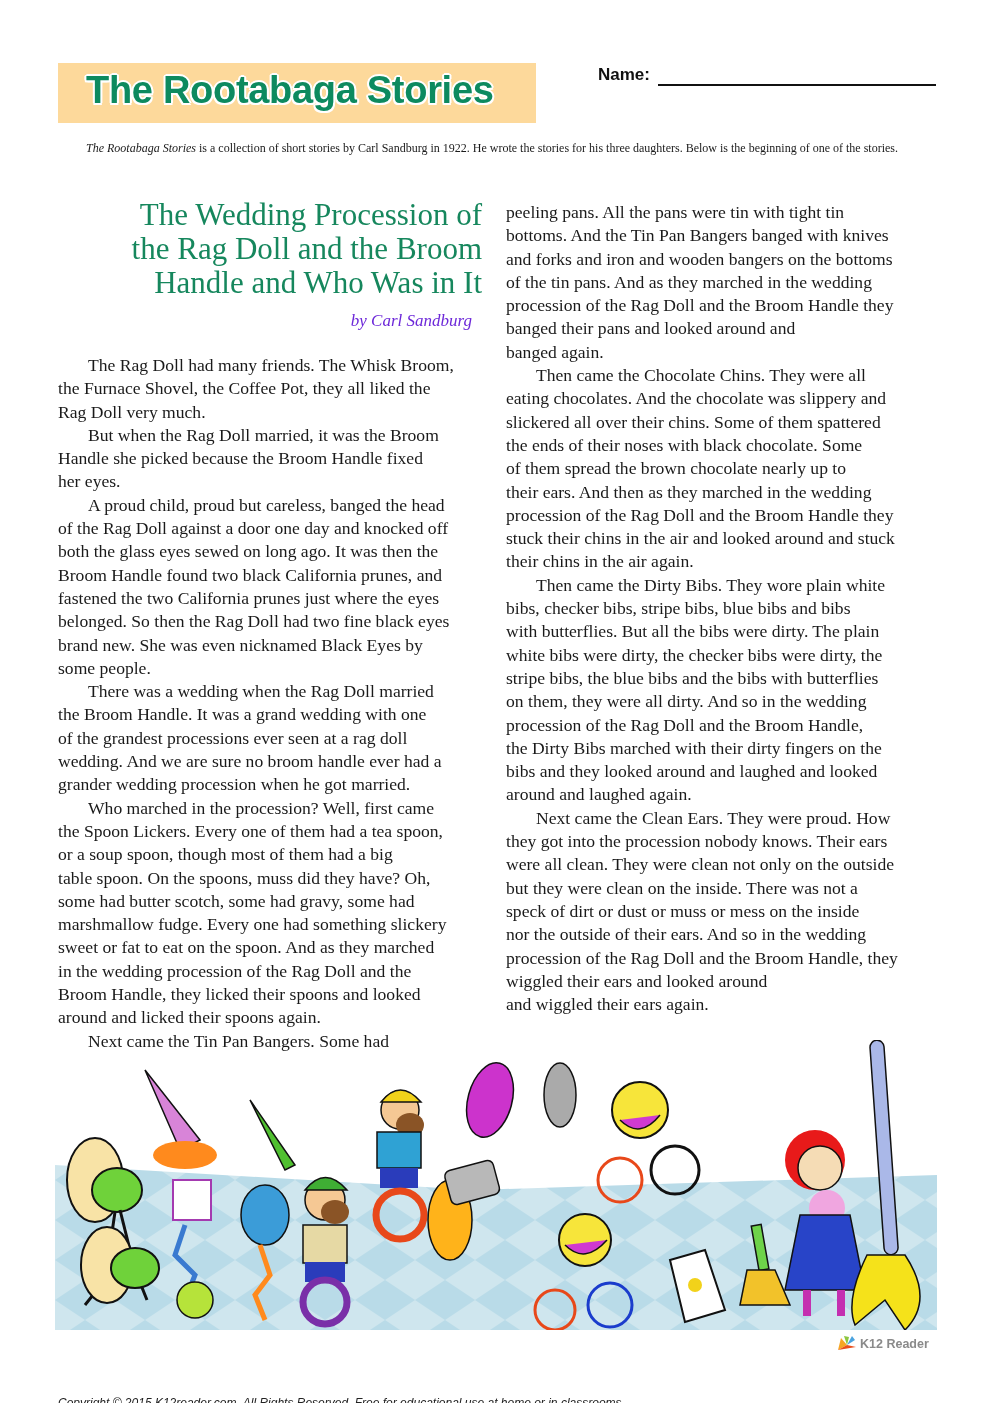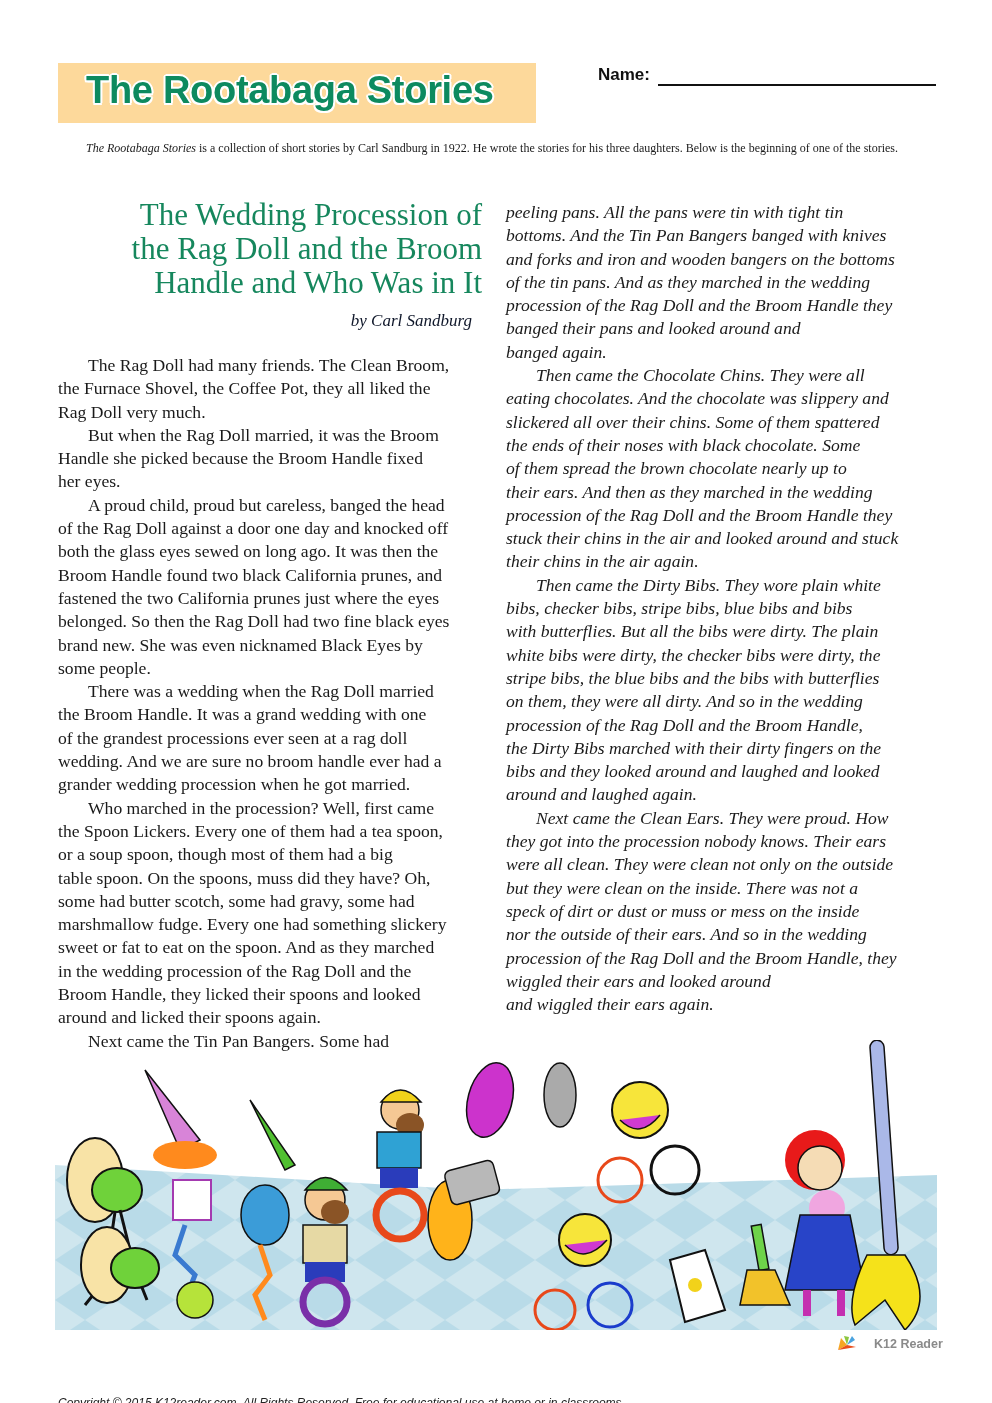--- a/index.html
+++ b/index.html
@@ -4,29 +4,29 @@
 <style>
   html, body { margin: 0; padding: 0; background: #ffffff; }
   body { width: 992px; height: 1403px; position: relative; overflow: hidden; font-family: "Liberation Serif", serif; color: #1a1a1a; }
   .title-banner { position: absolute; left: 58px; top: 63px; width: 478px; height: 60px; background: #fdd99b; }
   .title-text { position: absolute; left: 28px; top: 6px; font-family: "Liberation Sans", sans-serif; font-weight: bold; font-size: 38px; color: #0d8a5f; letter-spacing: -0.3px; text-shadow: 2px 0 0 #fff, -2px 0 0 #fff, 0 2px 0 #fff, 0 -2px 0 #fff, 1.5px 1.5px 0 #fff, -1.5px -1.5px 0 #fff, 1.5px -1.5px 0 #fff, -1.5px 1.5px 0 #fff; white-space: nowrap; }
   .name-label { position: absolute; left: 598px; top: 65px; font-family: Liberation Sans, sans-serif; font-weight: bold; font-size: 17px; color: #111; }
   .name-line { position: absolute; left: 658px; top: 84px; width: 278px; height: 0; border-bottom: 2px solid #111; }
   .intro { position: absolute; left: 58px; top: 136px; width: 880px; font-size: 12px; line-height: 24px; color: #1a1a1a; }
   .intro .indent { display: inline-block; width: 28px; }
   .story-title { position: absolute; left: 62px; top: 198px; width: 420px; text-align: right; font-family: "Liberation Serif", serif; font-size: 31px; line-height: 34px; color: #16875d; }
-  .byline { position: absolute; left: 262px; top: 311px; width: 210px; text-align: right; font-style: italic; font-size: 17px; color: #0f172a; }
+  .byline { position: absolute; left: 262px; top: 311px; width: 210px; text-align: right; font-style: italic; font-size: 17px; color: #6d28d9; }
   .col { position: absolute; font-size: 17.6px; line-height: 23.3px; color: #1a1a1a; white-space: nowrap; }
   .col-left { left: 58px; top: 354px; }
-  .col-right { left: 506px; top: 201px; font-style: italic; }
+  .col-right { left: 506px; top: 201px; }
   .line { display: block; height: 23.3px; }
   .line.indent { padding-left: 30px; }
   .illustration { position: absolute; left: 55px; top: 1040px; width: 882px; height: 290px; }
   .footer-text { position: absolute; left: 58px; top: 1396px; font-family: "Liberation Sans", sans-serif; font-size: 12px; color: #222; font-style: italic; }
-  .logo { position: absolute; left: 836px; top: 1336px; display: flex; align-items: center; gap: 16px; }
+  .logo { position: absolute; left: 836px; top: 1336px; display: flex; align-items: center; gap: 2px; }
   .logo-text { font-family: "Liberation Sans", sans-serif; font-weight: bold; font-size: 12.5px; color: #8a8a8a; }
 </style>
 </head>
 <body>
 
 <div class="title-banner">
   <div class="title-text">The Rootabaga Stories</div>
 </div>
 <div class="name-label">Name:</div>
 <div class="name-line"></div>
@@ -34,21 +34,21 @@
 <div class="intro"><span class="indent"></span><i>The Rootabaga Stories</i><span> is a collection of short stories by Carl Sandburg in 1922. He wrote the stories for his three daughters. Below is the beginning of one of the stories.</span></div>
 
 <div class="story-title">
   <div>The Wedding Procession of</div>
   <div>the Rag Doll and the Broom</div>
   <div>Handle and Who Was in It</div>
 </div>
 <div class="byline">by Carl Sandburg</div>
 
 <div class="col col-left" id="col-left">
-    <span class="line indent">The Rag Doll had many friends. The Clean Broom,</span>
+    <span class="line indent">The Rag Doll had many friends. The Whisk Broom,</span>
     <span class="line">the Furnace Shovel, the Coffee Pot, they all liked the</span>
     <span class="line">Rag Doll very much.</span>
     <span class="line indent">But when the Rag Doll married, it was the Broom</span>
     <span class="line">Handle she picked because the Broom Handle fixed</span>
     <span class="line">her eyes.</span>
     <span class="line indent">A proud child, proud but careless, banged the head</span>
     <span class="line">of the Rag Doll against a door one day and knocked off</span>
     <span class="line">both the glass eyes sewed on long ago. It was then the</span>
     <span class="line">Broom Handle found two black California prunes, and</span>
     <span class="line">fastened the two California prunes just where the eyes</span>

